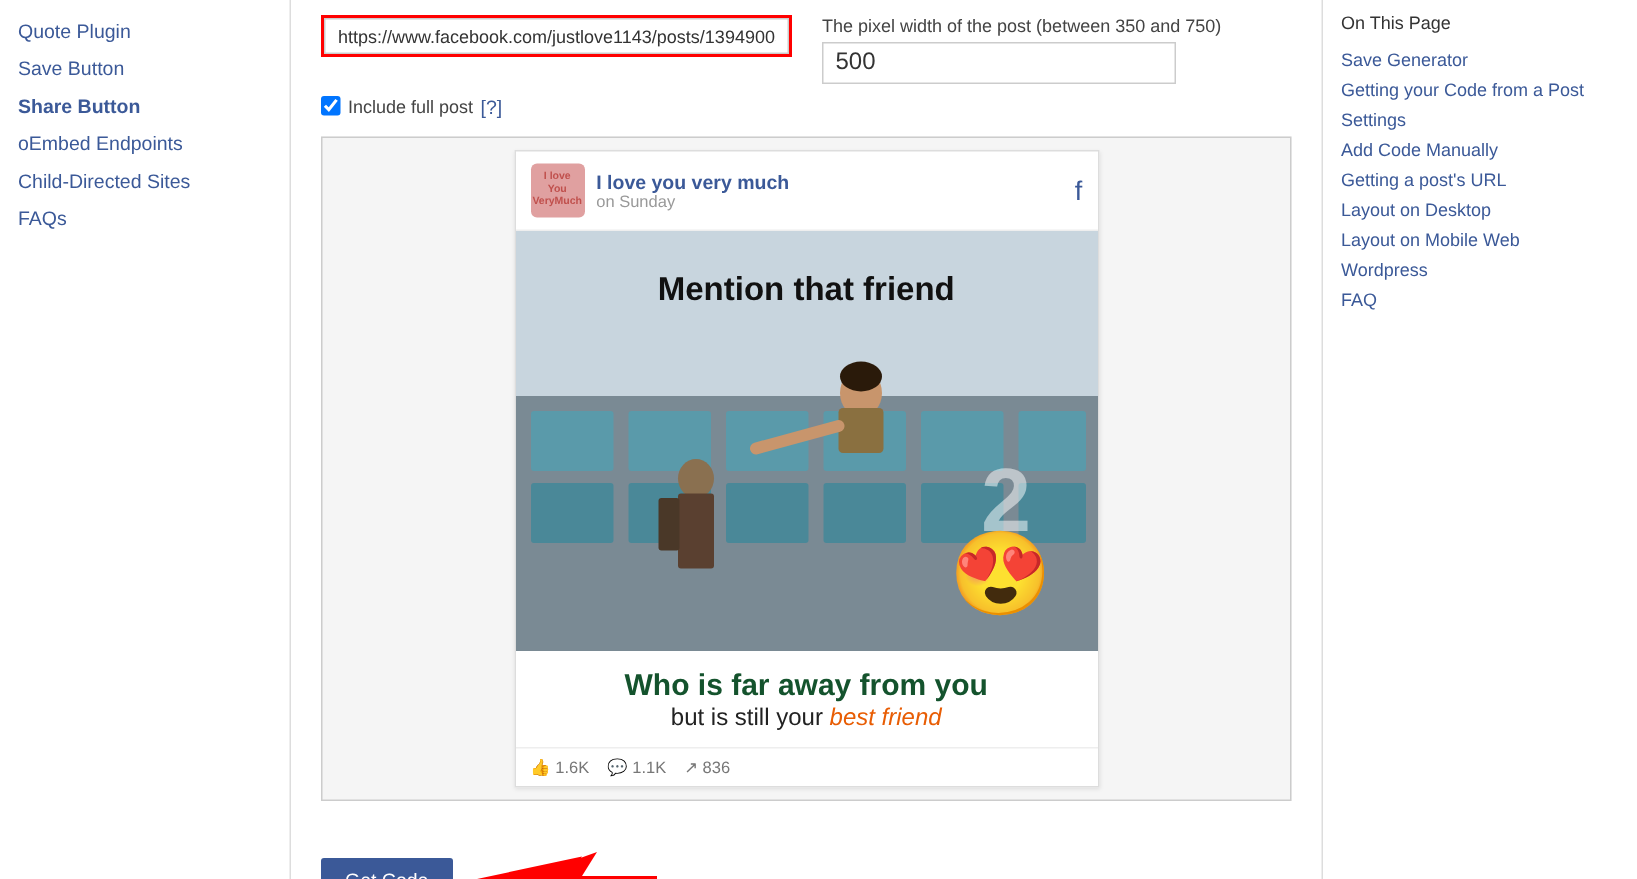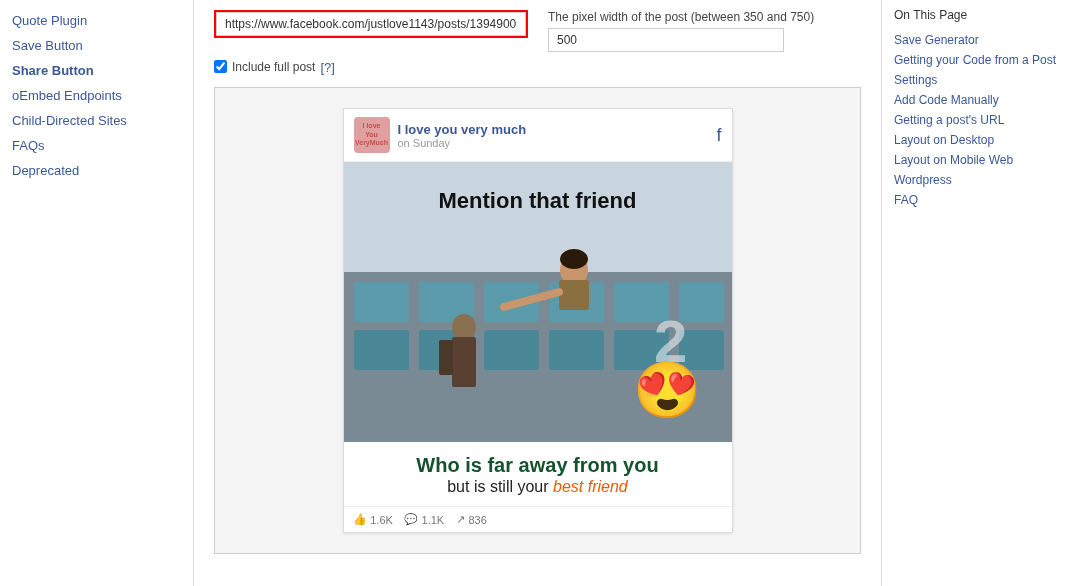--- a/index.html
+++ b/index.html
@@ -68,21 +68,21 @@
       padding: 4px 8px;
       font-size: 12px;
       width: 310px;
       outline: none;
       color: #333;
     }
 
     .width-input {
       border: 1px solid #ccc;
       padding: 4px 8px;
-      font-size: 12px;
+      font-size: 16px;
       width: 236px;
       outline: none;
       color: #333;
     }
 
     .pixel-label {
       font-size: 12px;
       color: #444;
       margin-bottom: 4px;
     }
@@ -105,21 +105,21 @@
     .checkbox-row .help-link {
       color: #3b5998;
       cursor: pointer;
       text-decoration: none;
     }
 
     
     .preview-area {
       border: 1px solid #ccc;
       background: #f5f5f5;
-      padding: 20px;
+      padding: 8px;
       min-height: 420px;
       display: flex;
       flex-direction: column;
       align-items: center;
       justify-content: flex-start;
       margin-bottom: 32px;
     }
 
     .post-card {
       background: #fff;
@@ -301,21 +301,20 @@
 </head>
 <body>
 
 <nav class="sidebar">
   <a href="#">Quote Plugin</a>
   <a href="#">Save Button</a>
   <a href="#" class="active">Share Button</a>
   <a href="#">oEmbed Endpoints</a>
   <a href="#">Child-Directed Sites</a>
   <a href="#">FAQs</a>
-  <a href="#">Deprecated</a>
 </nav>
 
 <main class="main-content">
 
   <div class="form-row">
 
     <div class="field-group">
       <div class="url-input-wrapper">
         <input type="text" class="url-input" value="https://www.facebook.com/justlove1143/posts/1394900597306817" style="">
       </div>

